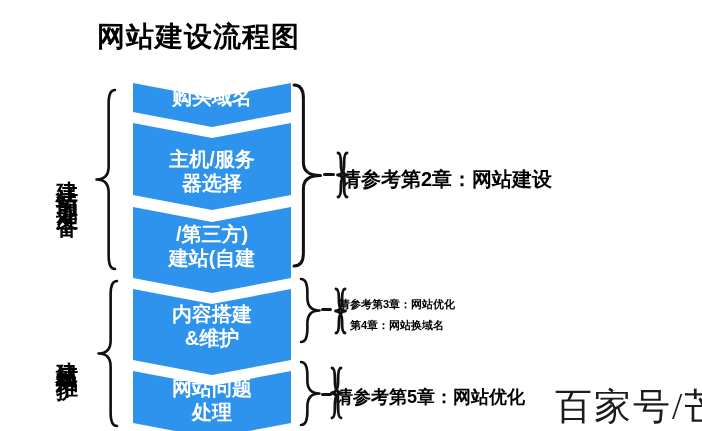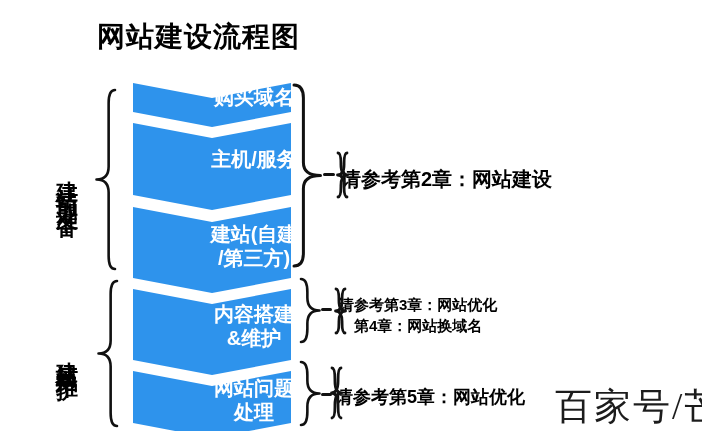--- a/index.html
+++ b/index.html
@@ -11,21 +11,21 @@
   .title{
     position:absolute;left:97px;top:18px;
     font-size:28px;font-weight:900;letter-spacing:1px;color:#000;
     white-space:nowrap;
     text-align:center;
   }
   
   .chev-svg{position:absolute;left:133px;top:83px;width:158px;height:348px;overflow:hidden;}
   .step-label{
     position:absolute;left:133px;width:158px;text-align:center;
-    color:#fff;font-weight:700;font-size:20px;line-height:24px;white-space:nowrap;padding-left:42px;
+    color:#fff;font-weight:700;font-size:20px;line-height:24px;white-space:nowrap;
   }
   #step1{top:85px}#step2{top:147px}#step3{top:222px}#step4{top:302px}#step5{top:376px}
   
   .stage{
     position:absolute;left:54px;width:28px;text-align:center;
     writing-mode:vertical-rl;text-orientation:upright;
     font-family:"Liberation Serif",serif;font-weight:600;font-size:22px;color:#000;
   }
   #stage1{top:95px;height:178px;letter-spacing:7px;}
   #stage2{top:280px;height:146px;letter-spacing:3px;}
@@ -42,21 +42,21 @@
   #dash1{left:323px;top:173px;width:12px}
   #dash2{left:321px;top:308px;width:11px}
   #dash3{left:321px;top:393px;width:11px}
   
   .ann{position:absolute;display:flex;align-items:center;}
   .ann .tb{width:13px;height:100%;flex:none;}
   .ann-text{padding:0 5px;text-align:center;color:#000;font-weight:700;white-space:nowrap;margin-top:8px;}
   #ann1{left:336px;top:151px;height:48px}
   #ann1 .ann-text{font-size:20px;line-height:24px}
   #ann2{left:334px;top:287px;height:48px}
-  #ann2 .ann-text{font-size:15px;line-height:21px}
+  #ann2 .ann-text{font-size:11px;line-height:21px}
   #ann3{left:330px;top:366px;height:54px}
   #ann3 .ann-text{font-size:18px;line-height:22px}
   
   .watermark{
     position:absolute;left:555px;top:382px;
     font-family:"Liberation Serif",serif;font-size:37px;color:#1c1c1c;
     letter-spacing:2px;white-space:nowrap;
   }
 </style>
 </head>
@@ -70,24 +70,25 @@
   <polygon points="0,124 79,139 158,124 158,195 79,210 0,195" fill="#2E93EC"></polygon>
   <polygon points="0,206 79,221 158,206 158,277 79,292 0,277" fill="#2E93EC"></polygon>
   <polygon points="0,288 79,303 158,288 158,340 79,355 0,340" fill="#2E93EC"></polygon>
 </svg>
 
 <div class="step-label" id="step1">
   <div>购买域名</div>
 </div>
 <div class="step-label" id="step2">
   <div>主机/服务</div>
+  <div>器选择</div>
 </div>
 <div class="step-label" id="step3">
+  <div>/第三方)</div>
   <div>建站(自建</div>
-  <div>/第三方)</div>
 </div>
 <div class="step-label" id="step4">
   <div>内容搭建</div>
   <div>&amp;维护</div>
 </div>
 <div class="step-label" id="step5">
   <div>网站问题</div>
   <div>处理</div>
 </div>
 

